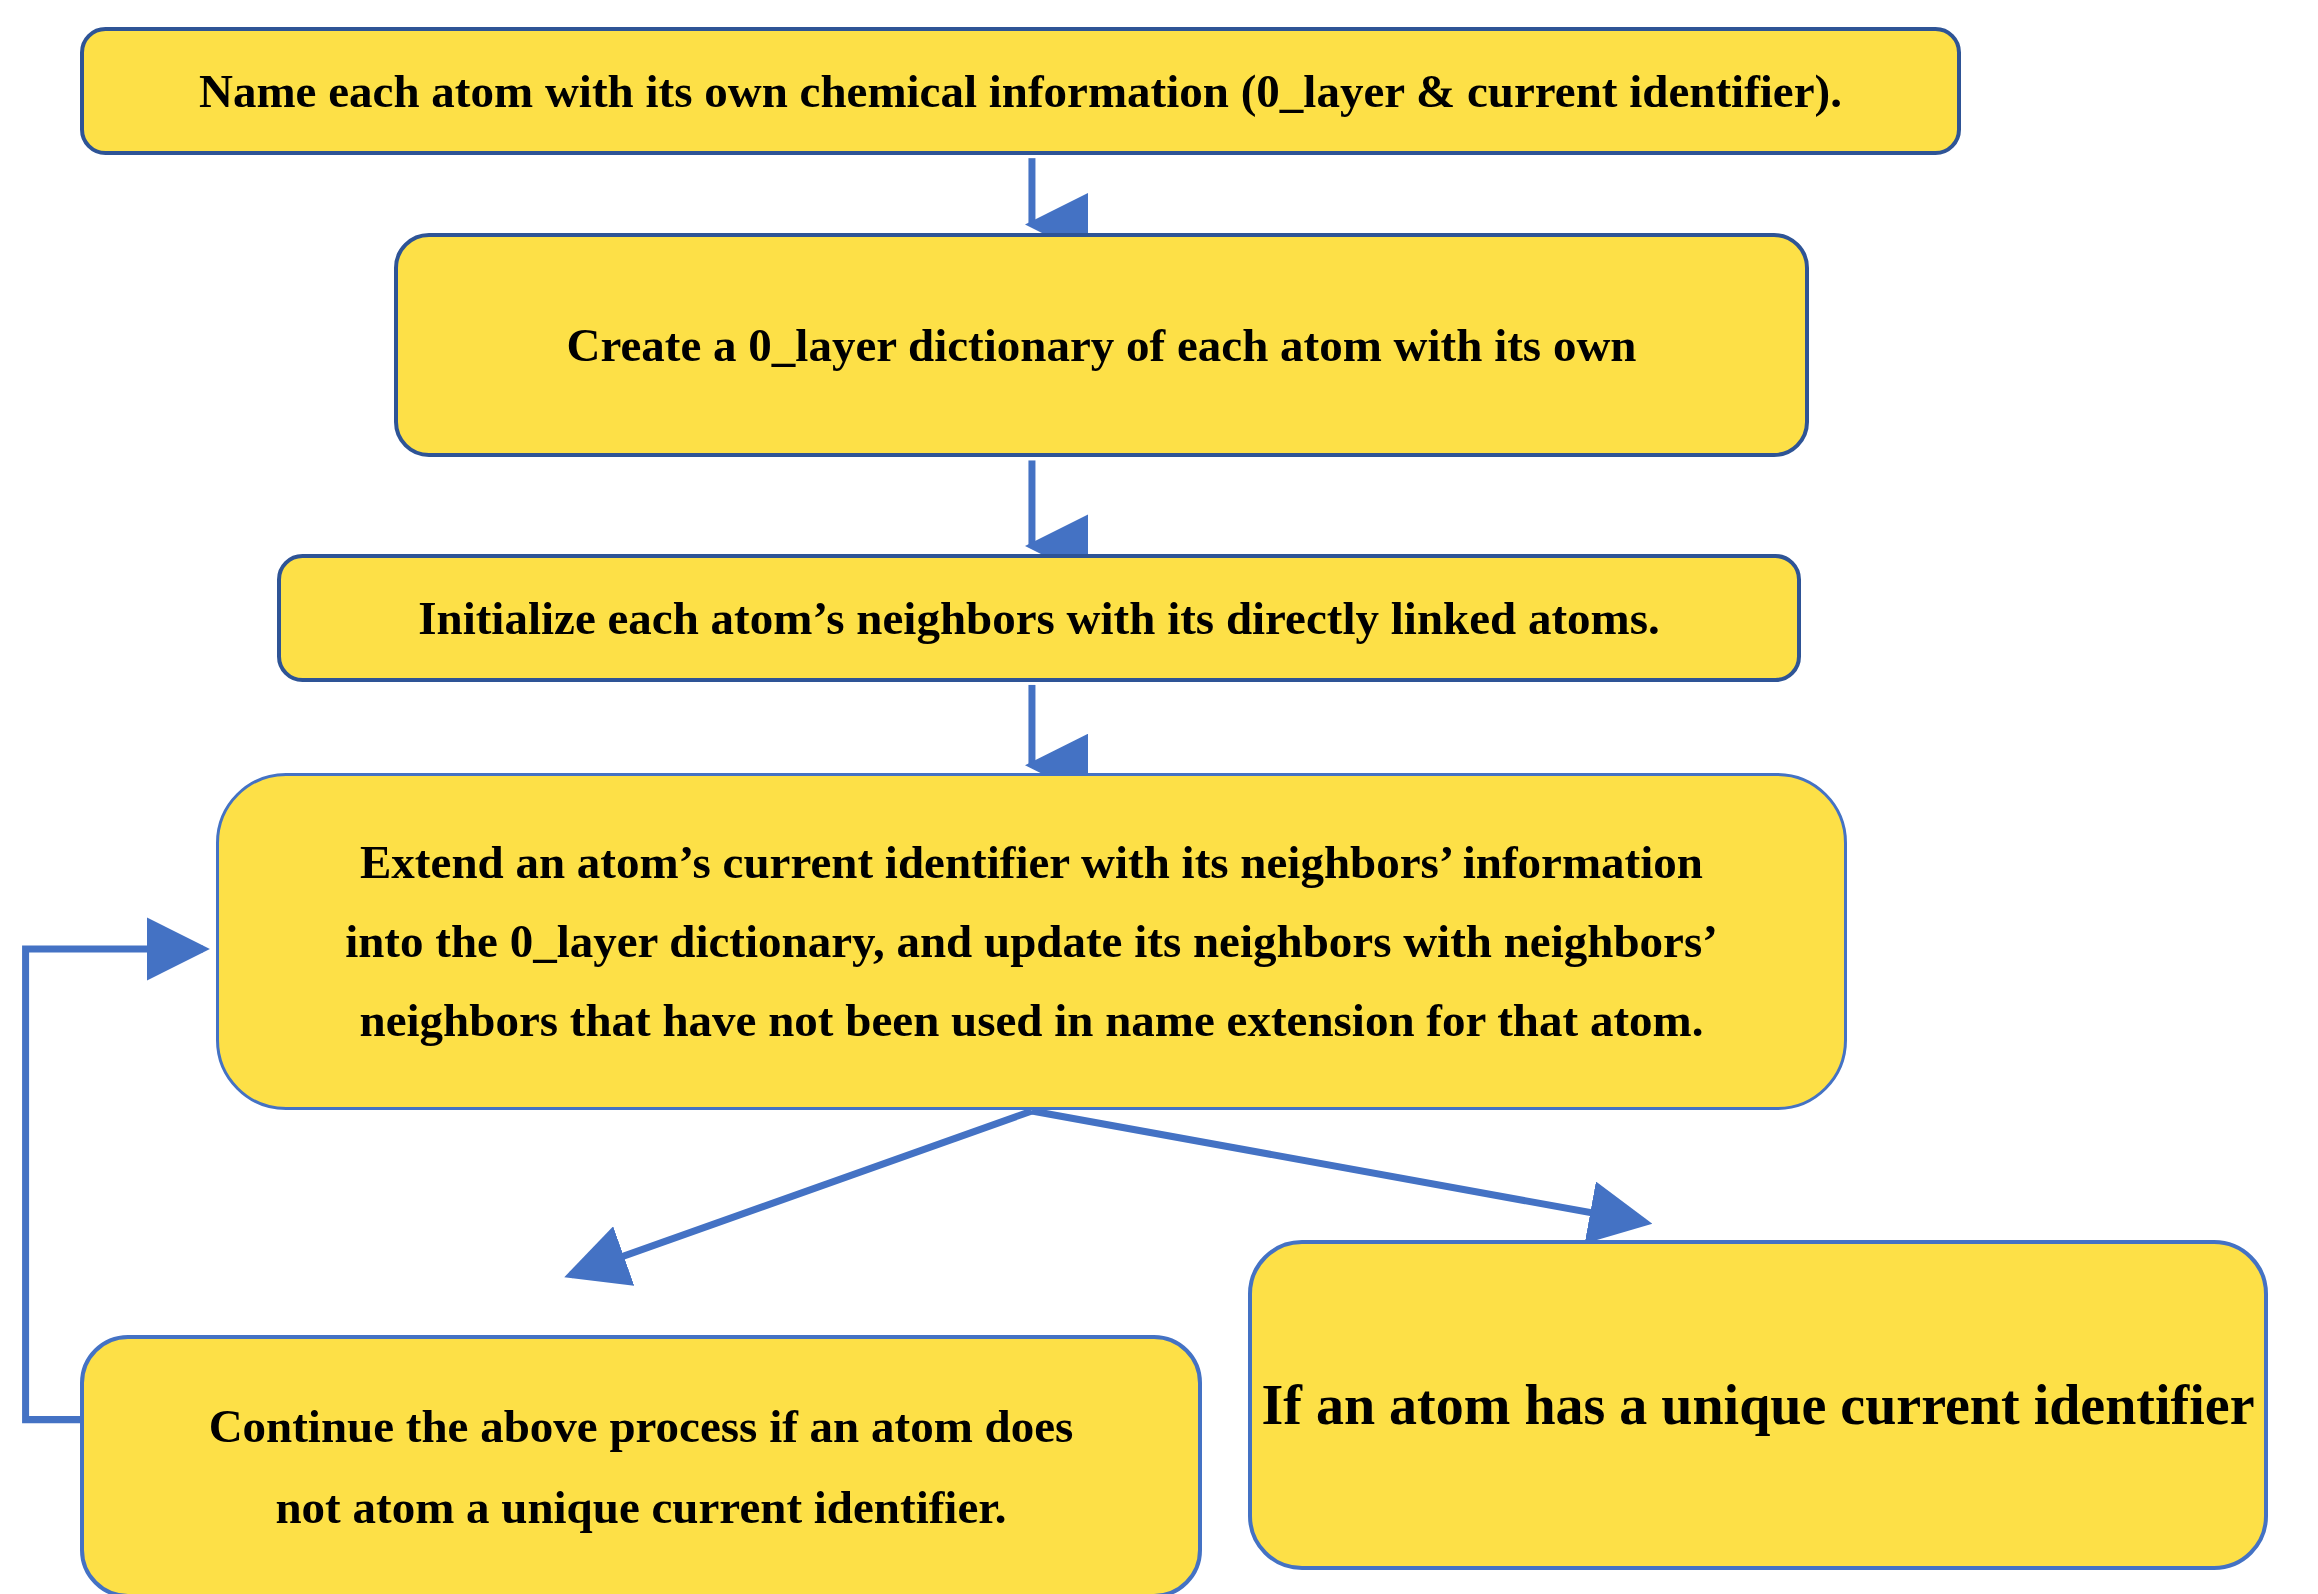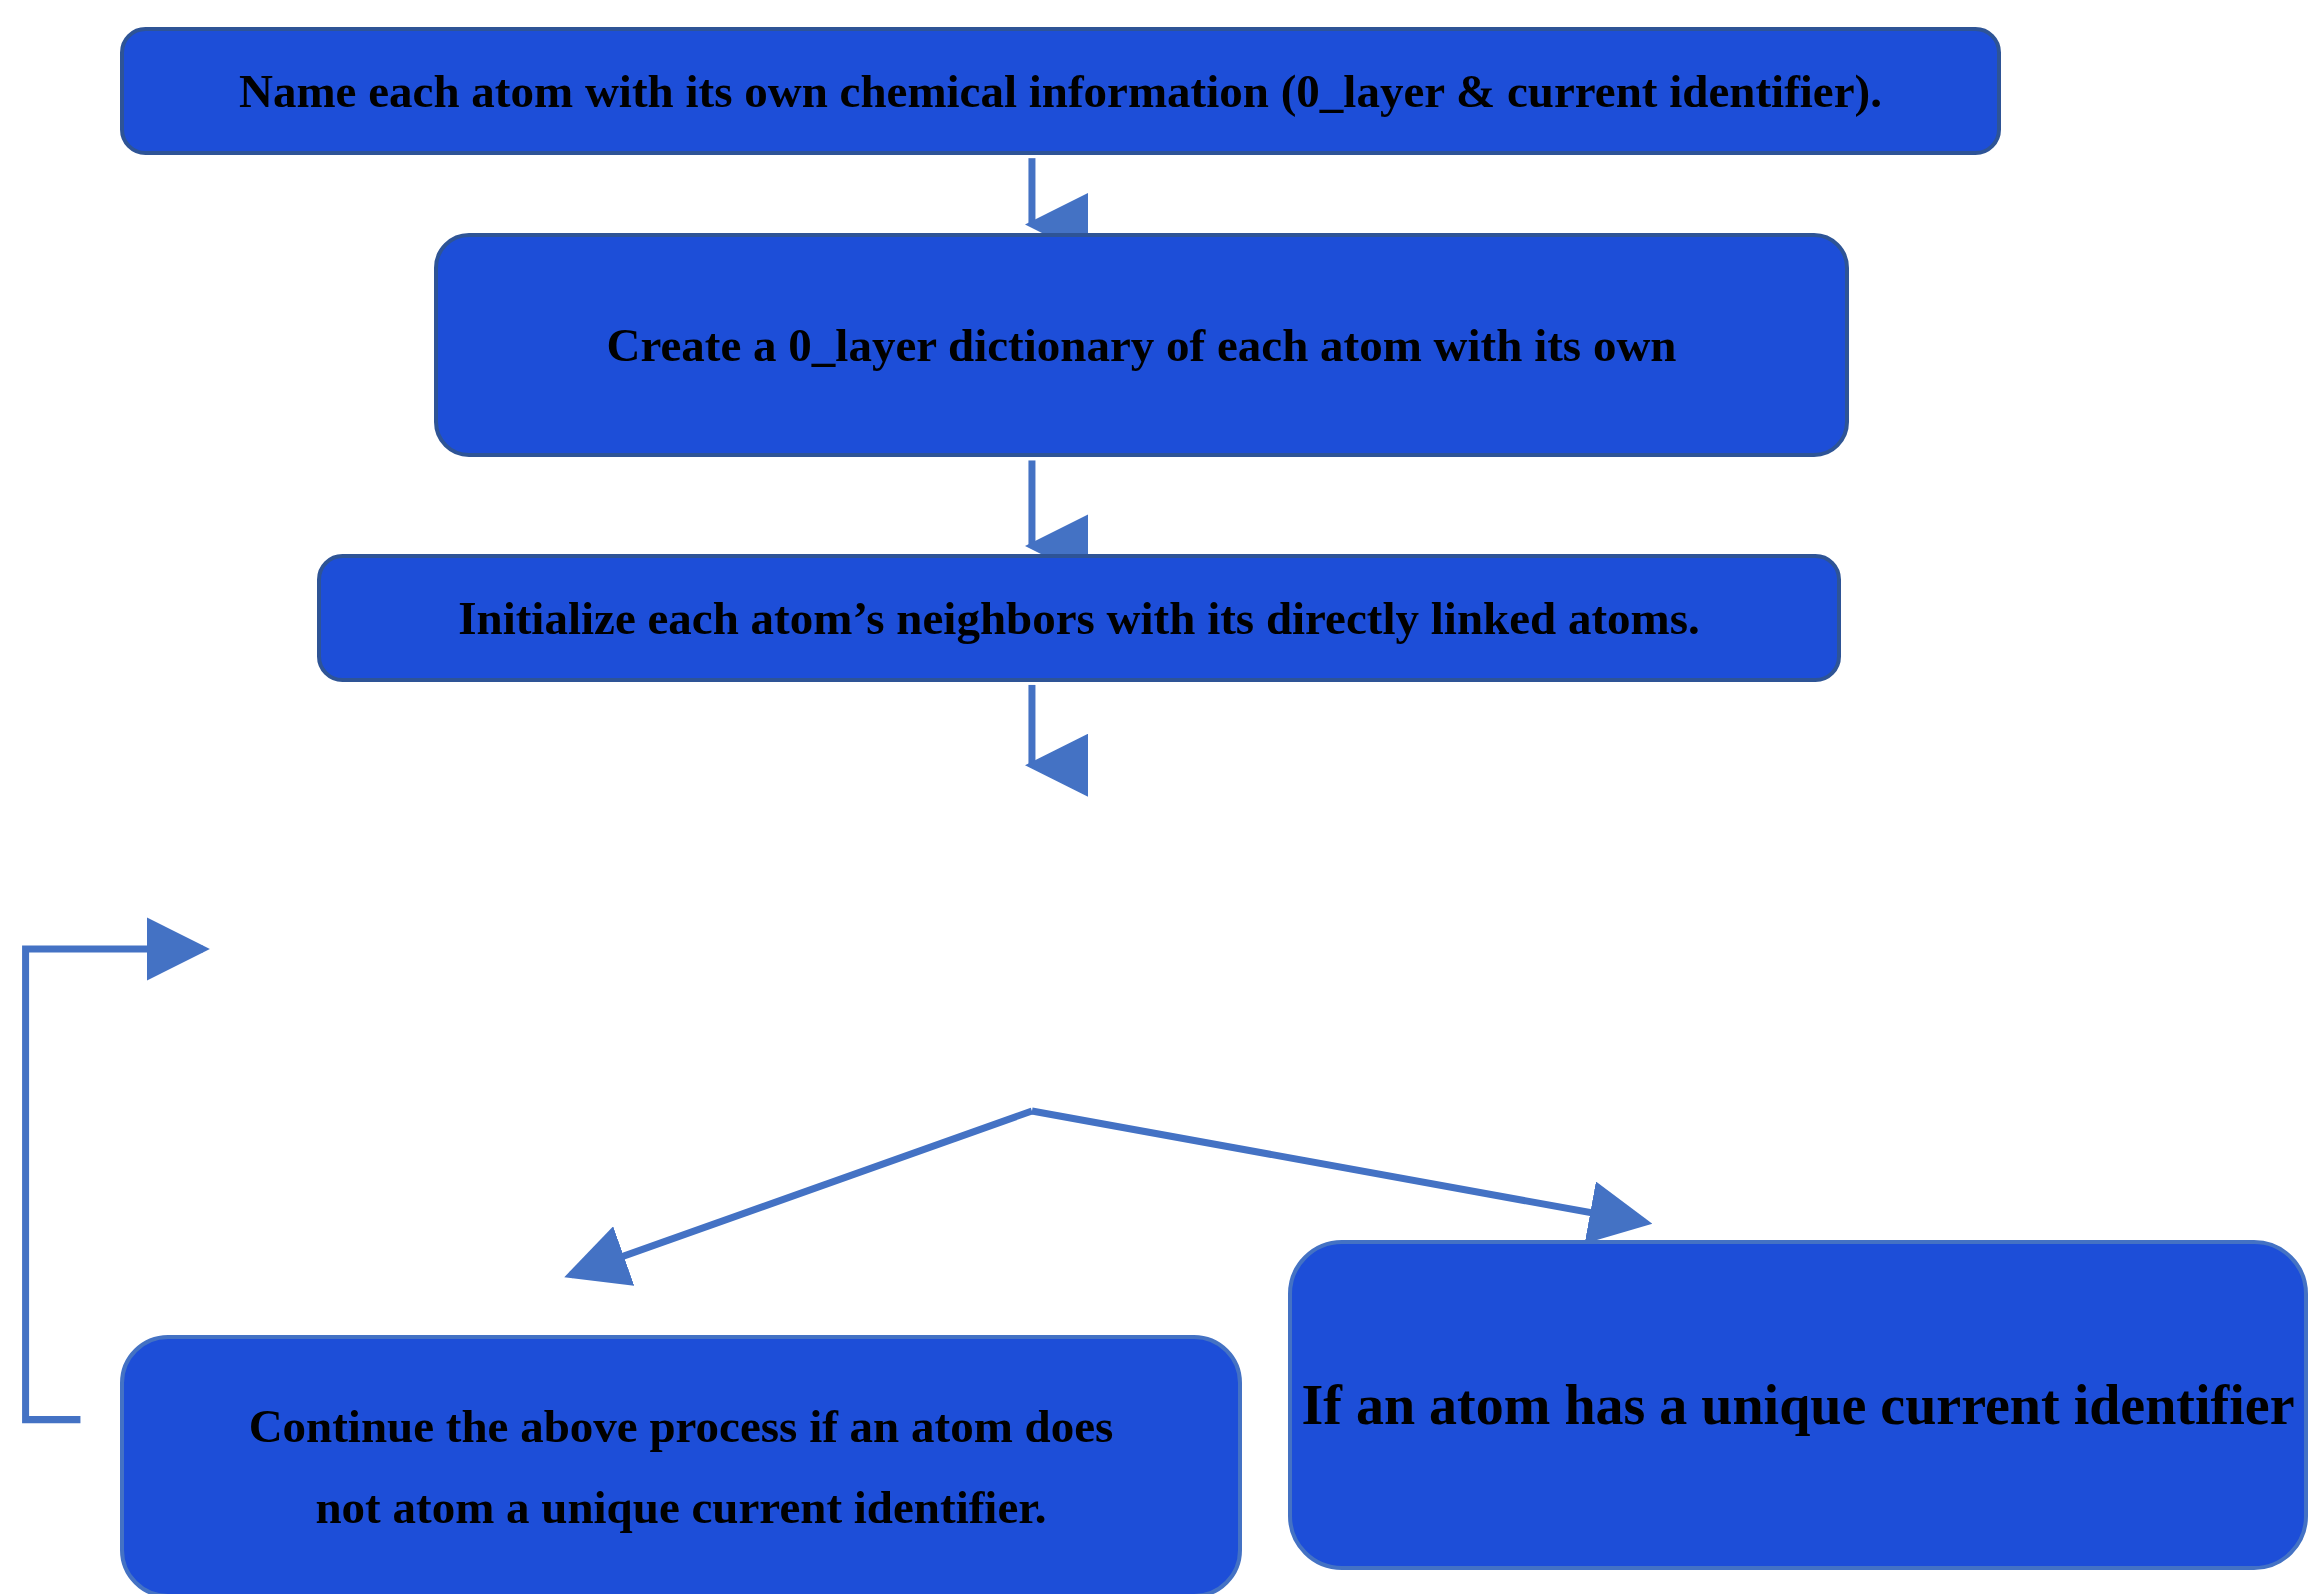--- a/index.html
+++ b/index.html
@@ -22,30 +22,29 @@
     position: absolute;
     left: 0;
     top: 0;
     width: 2319px;
     height: 1595px;
     pointer-events: none;
   }
   .node {
     position: absolute;
     box-sizing: border-box;
-    background: #1d4ed8;
+    background: #fde047;
     display: flex;
     flex-direction: column;
     align-items: center;
     justify-content: center;
     text-align: center;
     color: #000000;
     font-weight: bold;
     z-index: 2;
-    margin-left: 40px;
   }
   .node .line {
     display: block;
     white-space: nowrap;
   }
 
   
   #node-name-atoms {
     left: 80px;  top: 27px;   width: 1881px; height: 128px;
     border: 4.5px solid #2E5496;
@@ -130,20 +129,25 @@
   </div>
 
   <div class="node" id="node-create-dict">
     <span class="line">Create a 0_layer dictionary of each atom with its own</span>
   </div>
 
   <div class="node" id="node-init-neighbors">
     <span class="line">Initialize each atom’s neighbors with its directly linked atoms.</span>
   </div>
 
+  <div class="node" id="node-extend-identifier">
+    <span class="line">Extend an atom’s current identifier with its neighbors’ information</span>
+    <span class="line">into the 0_layer dictionary, and update its neighbors with neighbors’</span>
+    <span class="line">neighbors that have not been used in name extension for that atom.</span>
+  </div>
 
   <div class="node" id="node-continue">
     <span class="line">Continue the above process if an atom does</span>
     <span class="line">not atom a unique current identifier.</span>
   </div>
 
   <div class="node" id="node-stop">
     <span class="line">If an atom has a unique current identifier</span>
   </div>
 

